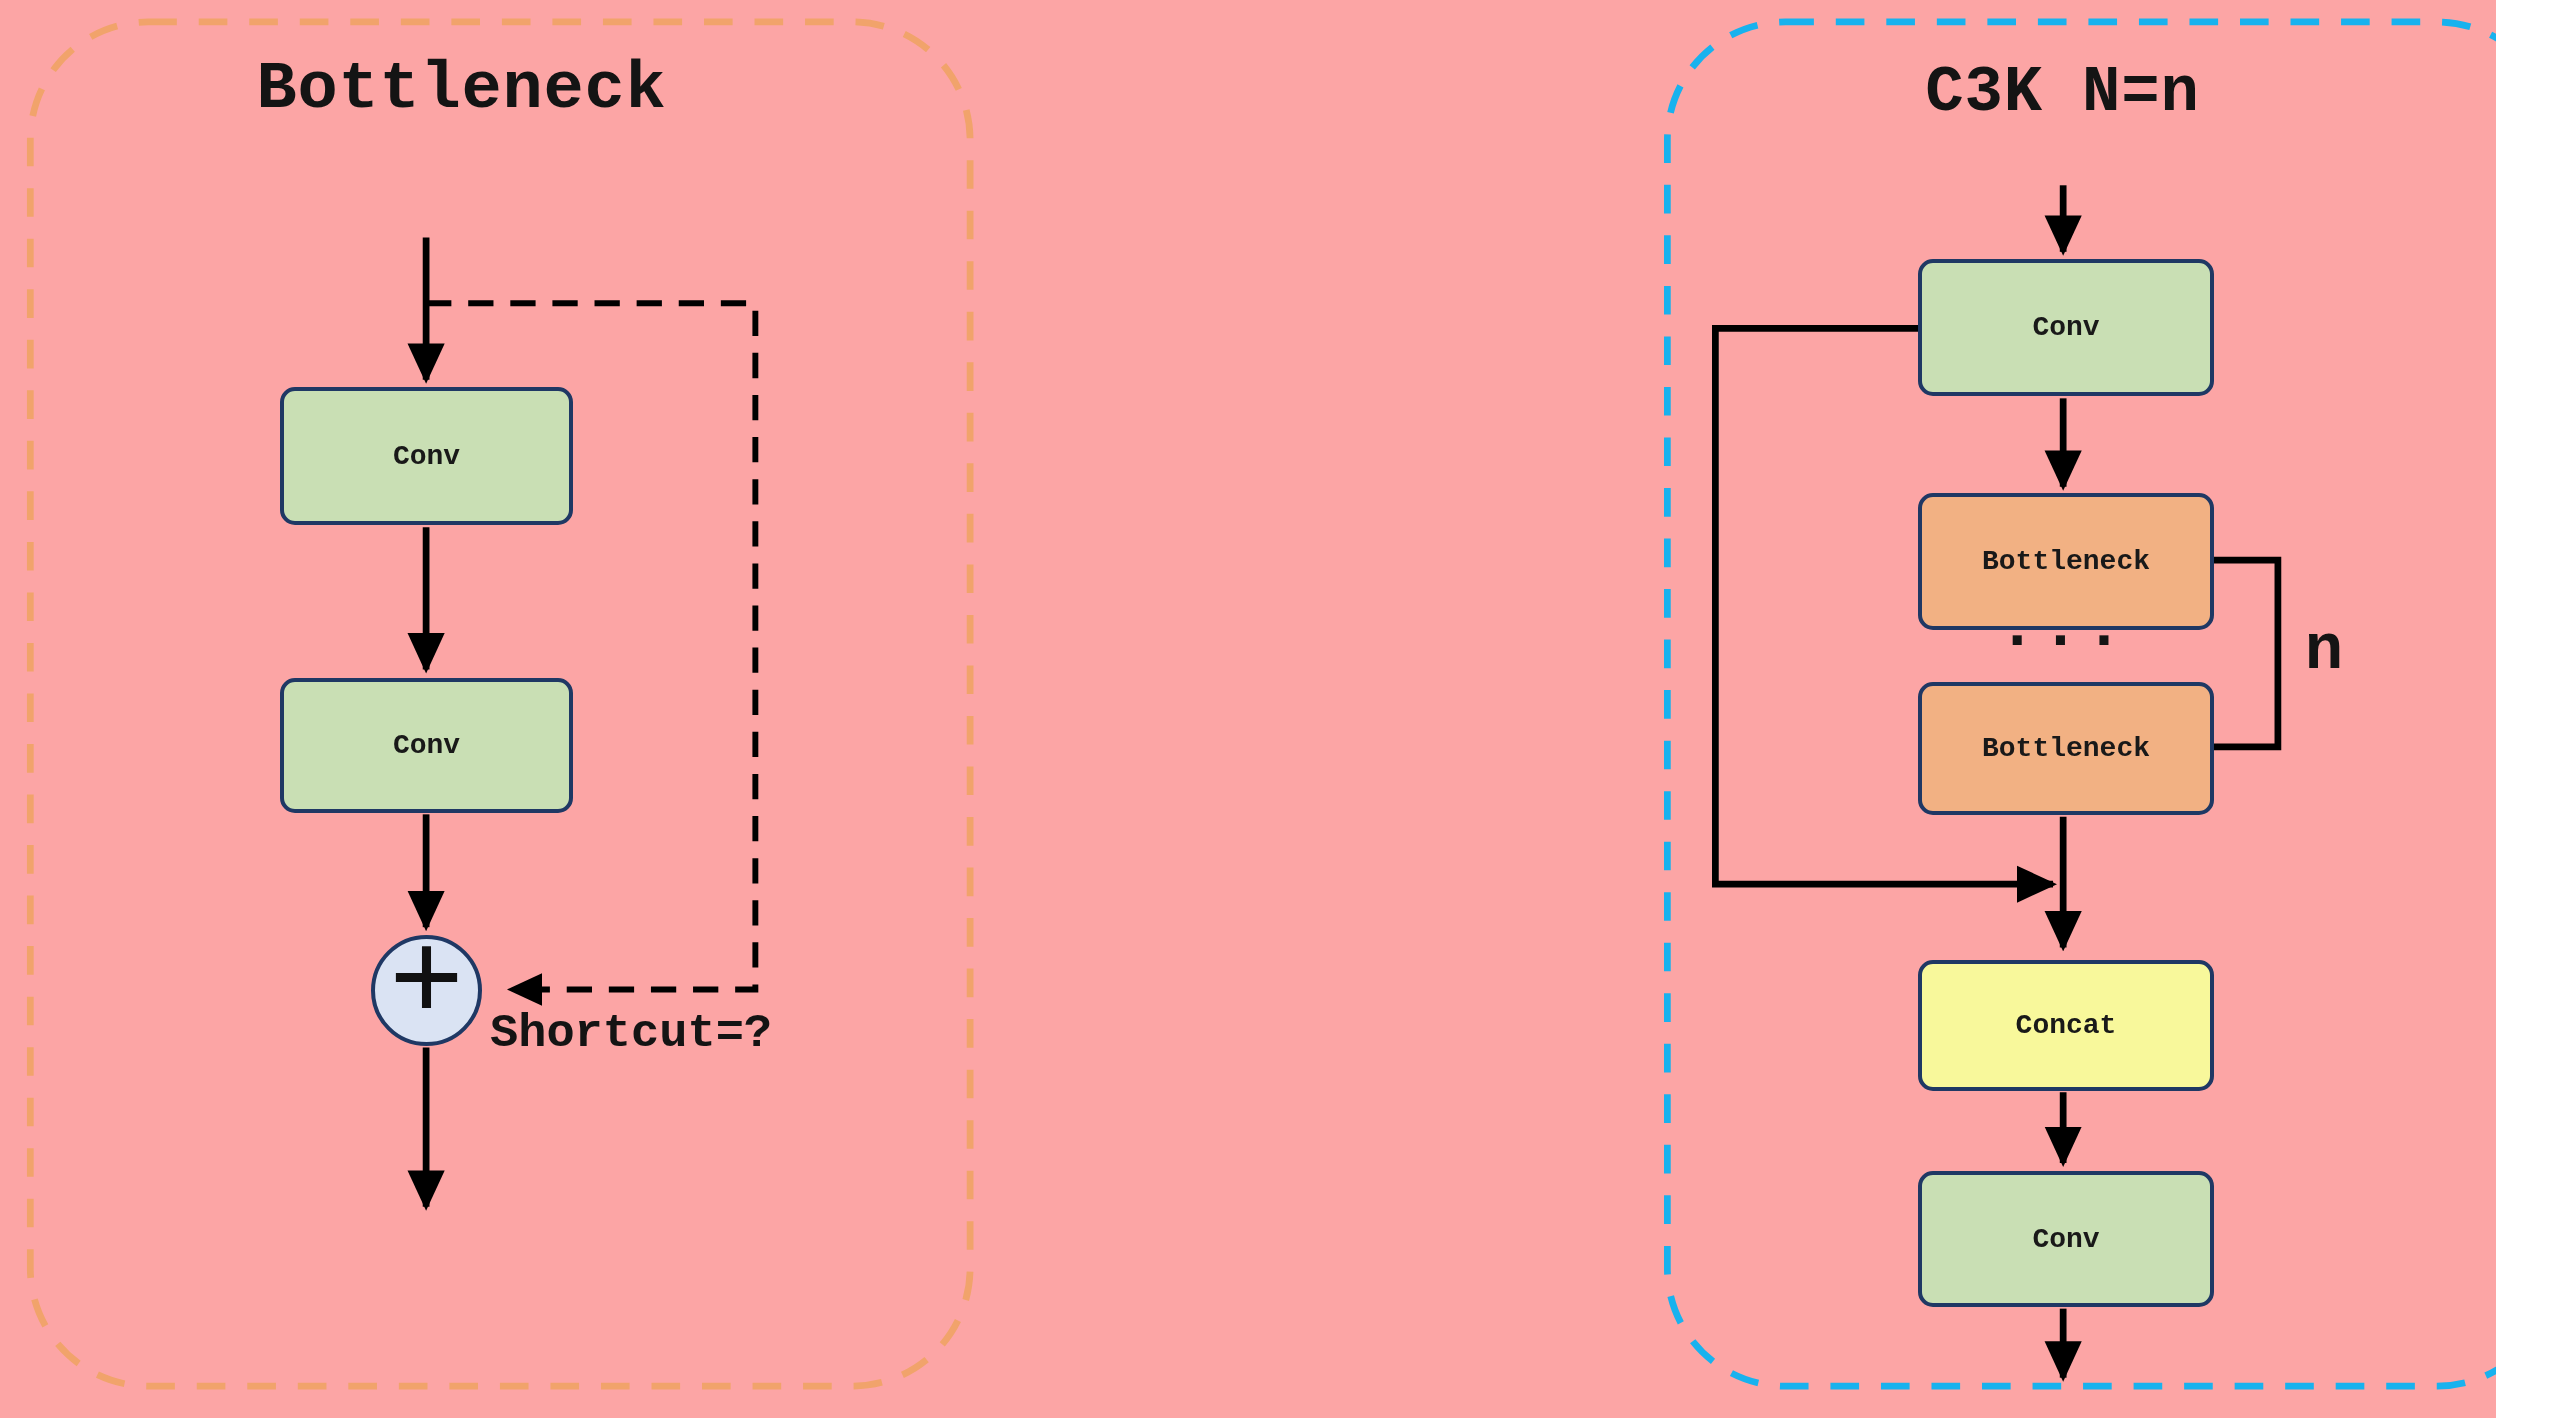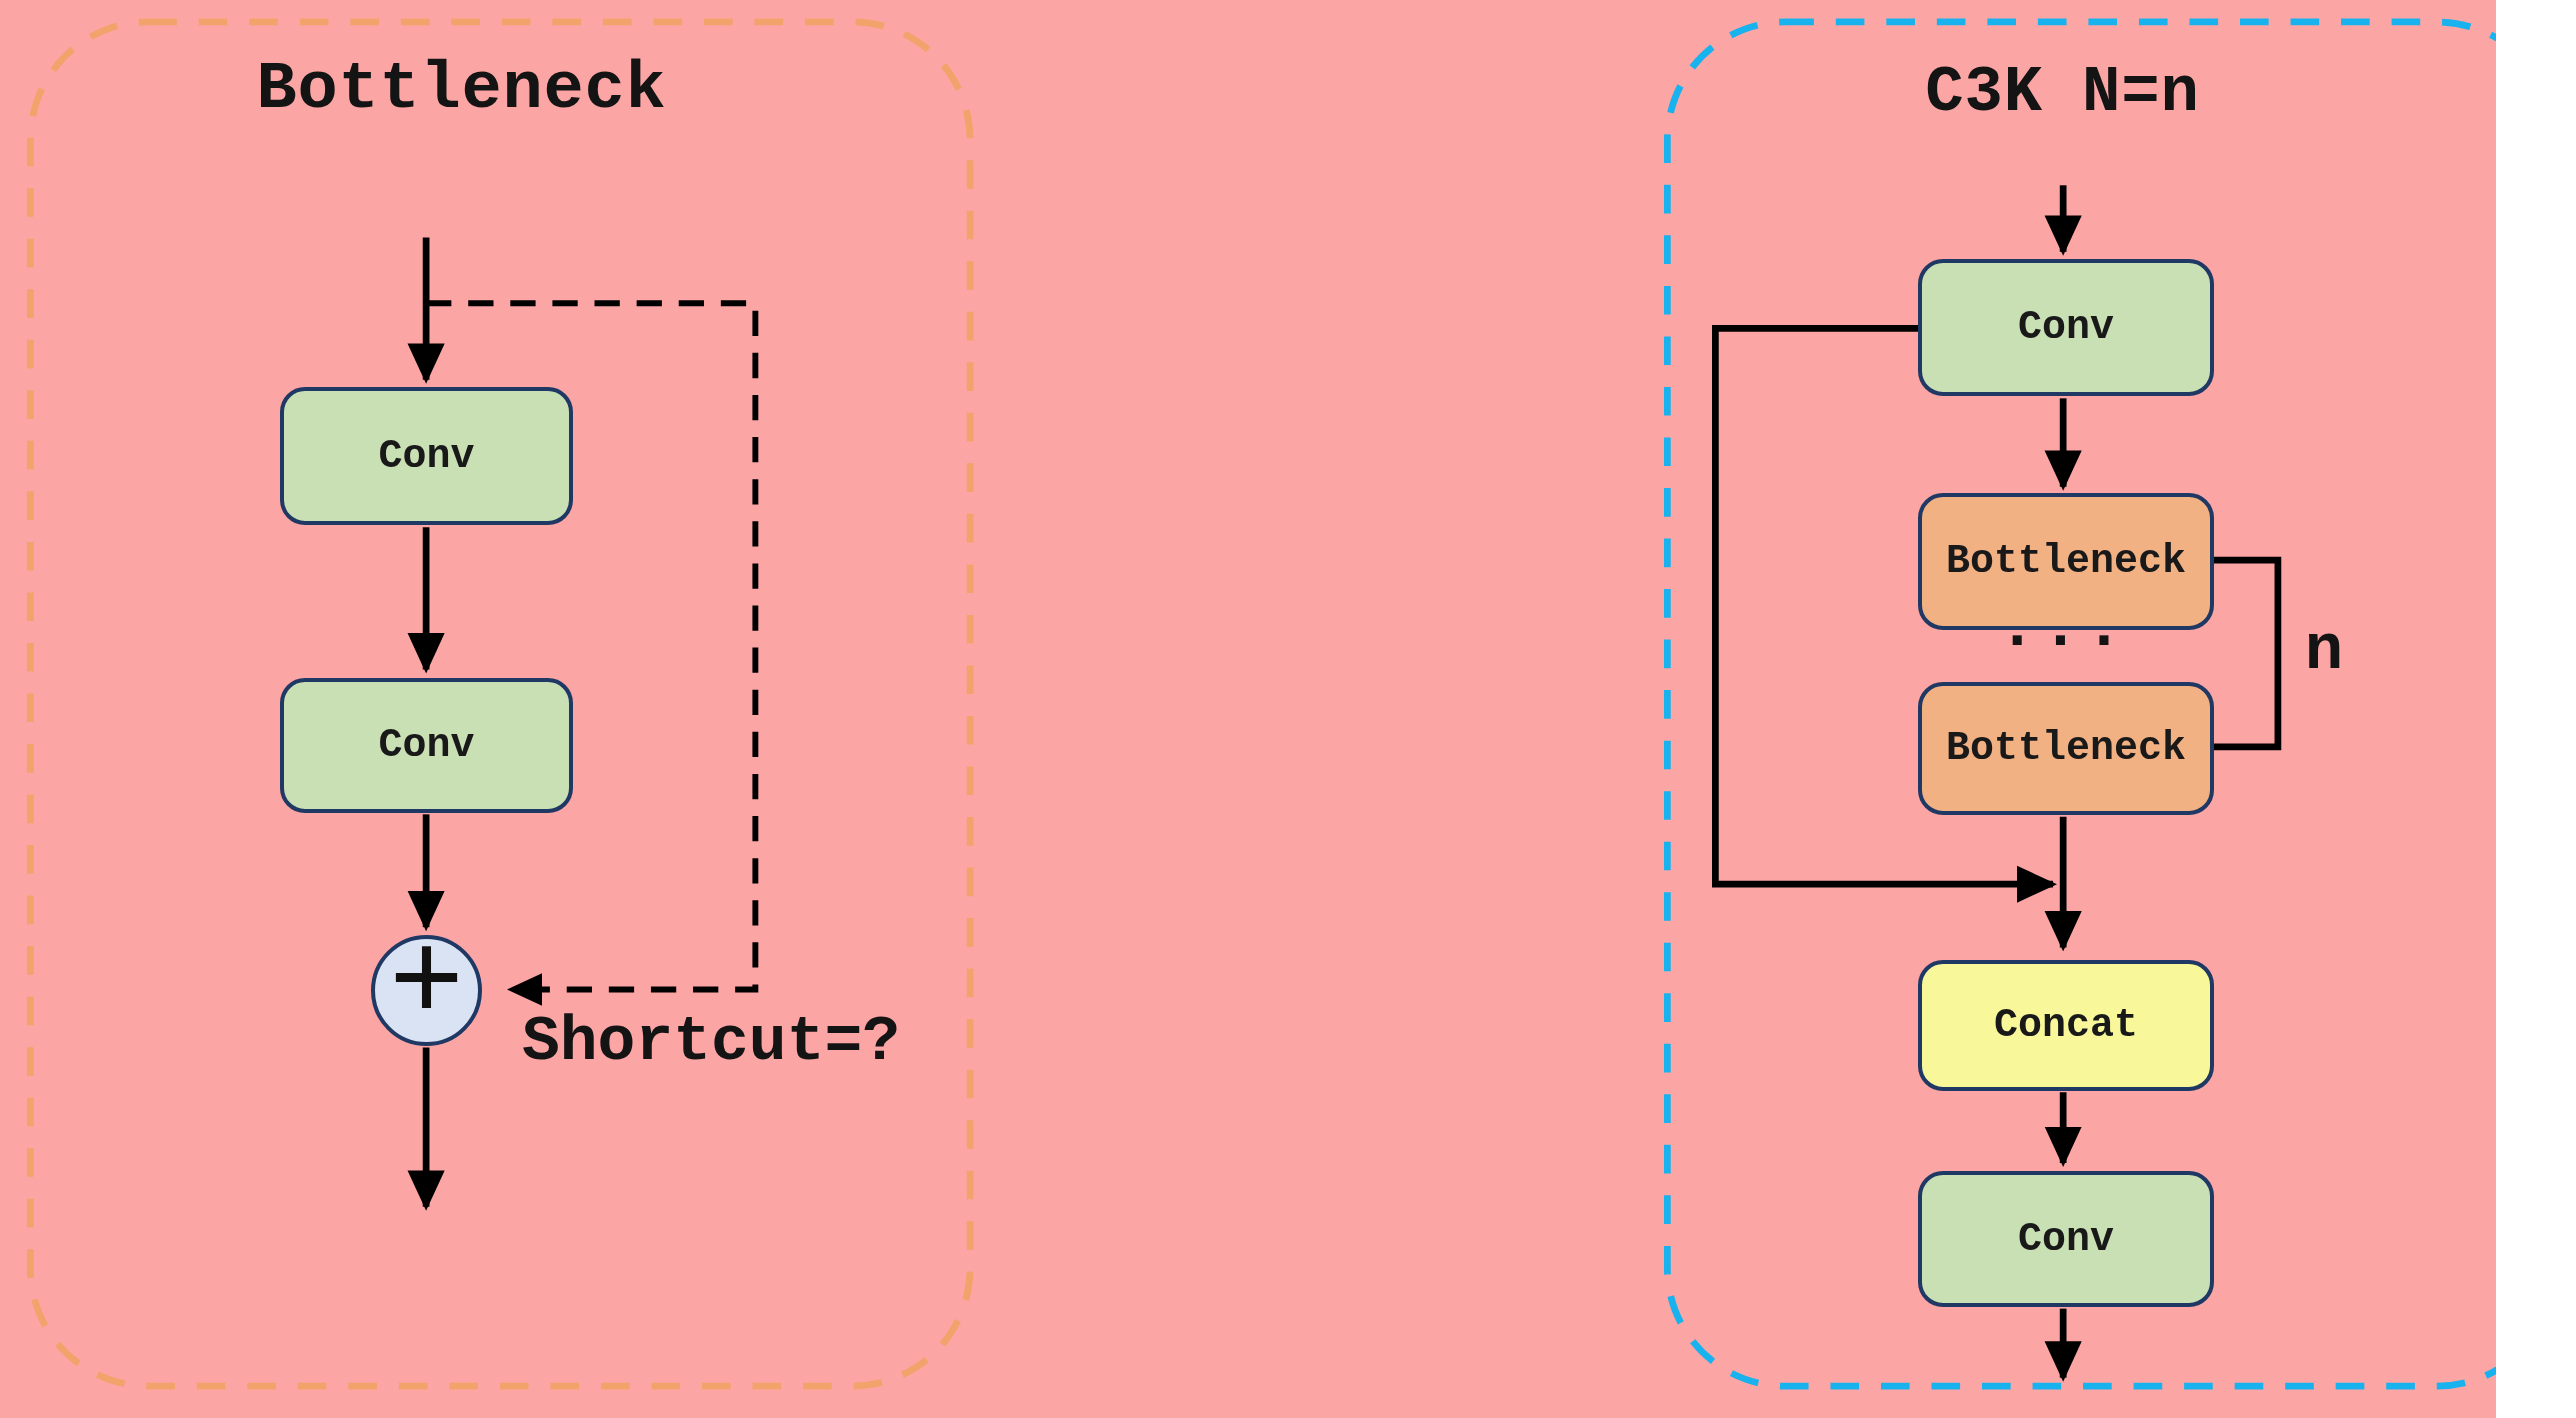--- a/index.html
+++ b/index.html
@@ -17,23 +17,23 @@
     font-weight:700;
     font-size:67px;
     line-height:84px;
     color:#141414;
     letter-spacing:0.8px;
   }
   .node{
     position:absolute;
     box-sizing:border-box;
     border:4.2px solid #1F3864;
-    border-radius:25px;
+    border-radius:15px;
     display:flex;align-items:center;justify-content:center;
-    font-weight:700;font-size:40px;color:#191919;
+    font-weight:700;font-size:28px;color:#191919;
   }
   .green{background:#C9DFB4;}
   .orange{background:#F2B183;}
   .yellow{background:#F8F89B;}
   .sum-circle{
     position:absolute;
     box-sizing:border-box;
     left:371px;top:935px;width:111px;height:111px;
     background:#DAE3F3;
     border:4.2px solid #1F3864;
@@ -86,21 +86,21 @@
   <div class="panel-title" style="left:167px;top:47px;width:589px;">Bottleneck</div>
 
   <div class="node green" style="left:280px;top:387px;width:293px;height:138px;">Conv</div>
 
   <div class="node green" style="left:280px;top:678px;width:293px;height:135px;">Conv</div>
 
   <div class="sum-circle">
     <span>+</span>
   </div>
 
-  <div class="annotation" style="left:522px;top:1007px;font-size:63px;">Shortcut=?</div>
+  <div class="annotation" style="left:490px;top:1007px;font-size:47px;">Shortcut=?</div>
 
   <div class="panel-title" style="left:1768px;top:51px;width:589px;font-size:64px;">C3K N=n</div>
 
   <div class="node green" style="left:1918px;top:259px;width:296px;height:137px;">Conv</div>
 
   <div class="node orange" style="left:1918px;top:493px;width:296px;height:137px;">Bottleneck</div>
 
   <div class="ellipsis">...</div>
 
   <div class="node orange" style="left:1918px;top:682px;width:296px;height:133px;">Bottleneck</div>

